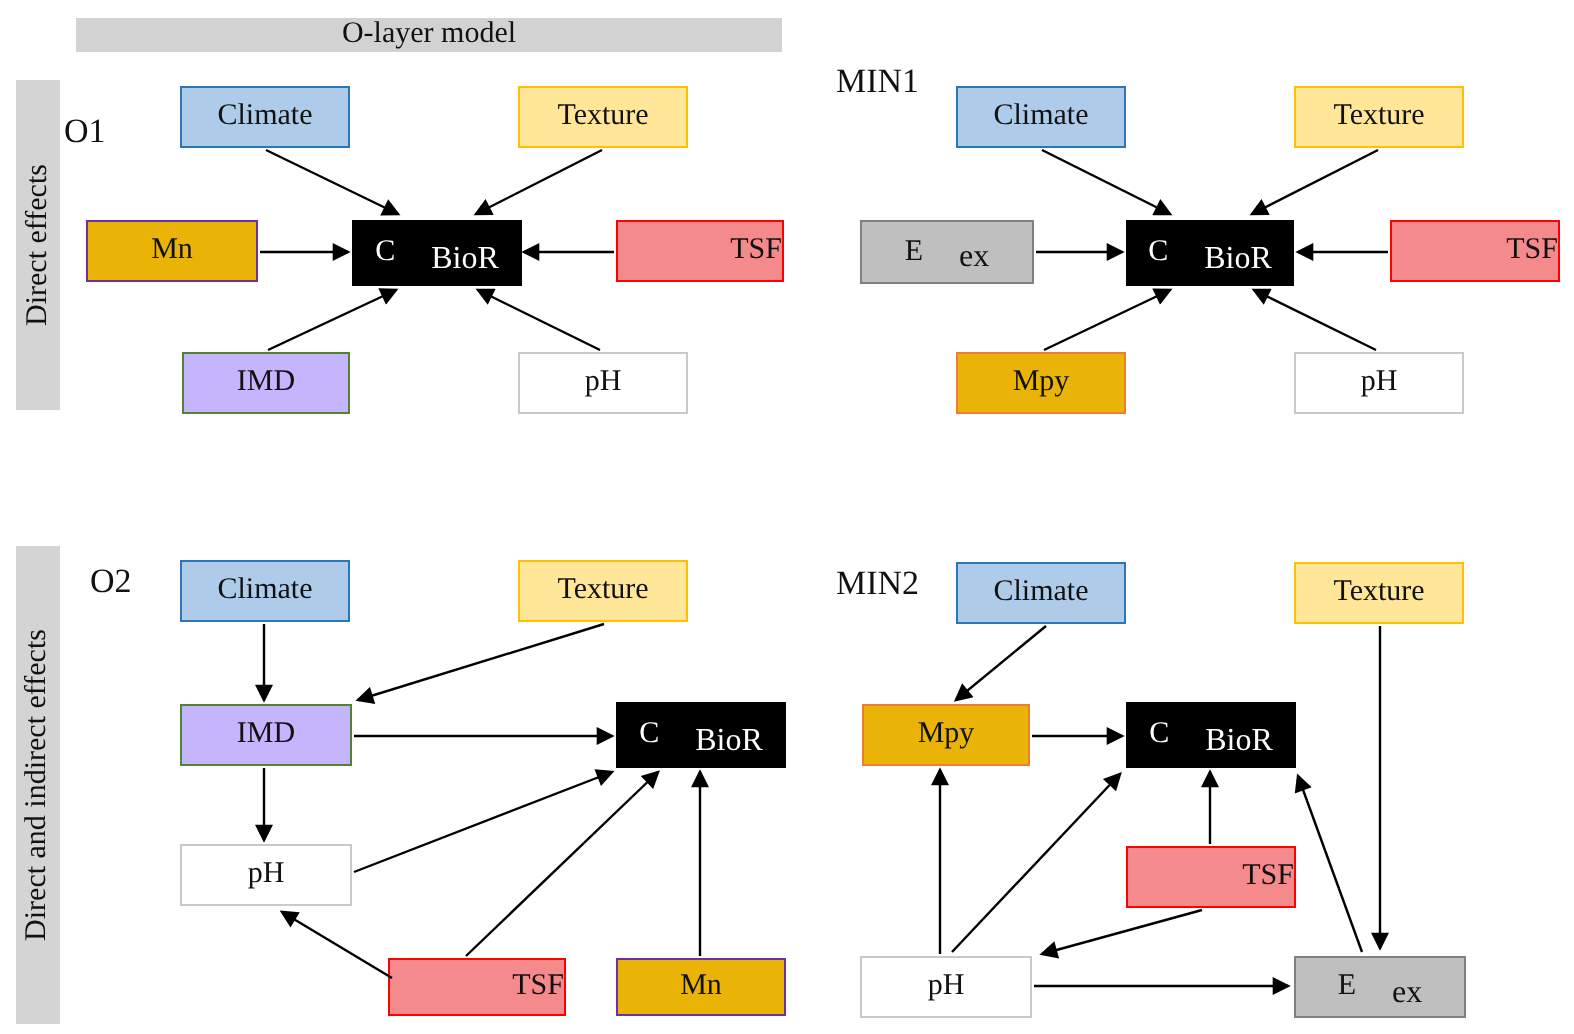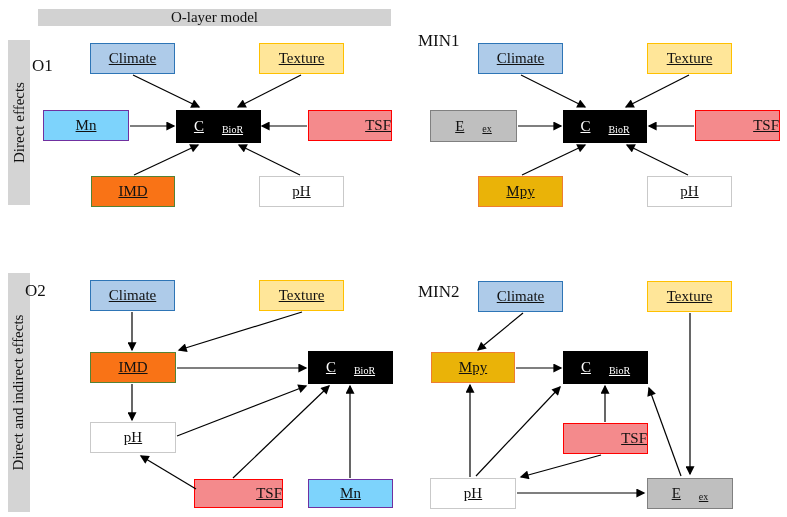--- a/index.html
+++ b/index.html
@@ -15,28 +15,28 @@
   }
   .vbar {
     position:absolute; width:22px; background:#d4d4d4;
     display:flex; align-items:center; justify-content:center;
   }
   .vbar span { transform:rotate(-90deg); white-space:nowrap; font-size:15px; }
   .plabel { position:absolute; font-size:17px; }
   .node {
     position:absolute; box-sizing:border-box;
     display:flex; align-items:center; justify-content:center;
-    font-size:15px; line-height:1;text-decoration:underline;
+    font-size:15px; line-height:1;
   }
-  .node sub { font-size:10px; transform:translateY(3px); margin-left:18px; }
+  .node sub { font-size:16px; transform:translateY(3px); margin-left:18px; }
   .blue   { background:#aecbe9; border:1.5px solid #2e75b6; }
   .yellow { background:#ffe699; border:1.5px solid #ffc000;justify-content:center; }
-  .purple { background:#7dd3fc; border:1.5px solid #7030a0; }
+  .purple { background:#eab308; border:1.5px solid #7030a0; }
   .red    { background:#f48a8c; border:1.5px solid #ff0000;justify-content:flex-end; }
-  .green  { background:#f97316; border:1.5px solid #548235; }
+  .green  { background:#c4b5fd; border:1.5px solid #548235; }
   .whitebox { background:#ffffff; border:1.5px solid #c9c9c9; }
   .blackbox { background:#000000; border:1.5px solid #000000; color:#ffffff; }
   .graybox  { background:#bfbfbf; border:1.5px solid #808080; }
   .orange   { background:#eab308; border:1.5px solid #ed7d31; }
   svg.arrows { position:absolute; left:0; top:0; pointer-events:none; }
   line.arrow { stroke:#000; stroke-width:1.2; }
 </style>
 </head>
 <body>
 
@@ -48,21 +48,21 @@
 
   <div class="vbar" style="left:8px; top:40px; height:165px;">
     <span>Direct effects</span>
   </div>
   <div class="vbar" style="left:8px; top:273px; height:239px;">
     <span>Direct and indirect effects</span>
   </div>
 
   <div class="plabel" style="left:32px; top:44px;margin-top:12px;">O1</div>
   <div class="plabel" style="left:418px; top:31px;">MIN1</div>
-  <div class="plabel" style="left:25px; top:281px;">O2</div>
+  <div class="plabel" style="left:45px; top:281px;">O2</div>
   <div class="plabel" style="left:418px; top:282px;">MIN2</div>
 
   <div class="node blue" style="left:90px; top:43px; width:85px; height:31px;">
     <span>Climate</span>
   </div>
   <div class="node yellow" style="left:259px; top:43px; width:85px; height:31px;">
     <span>Texture</span>
   </div>
   <div class="node purple" style="left:43px; top:110px; width:86px; height:31px;">
     <span>Mn</span>

